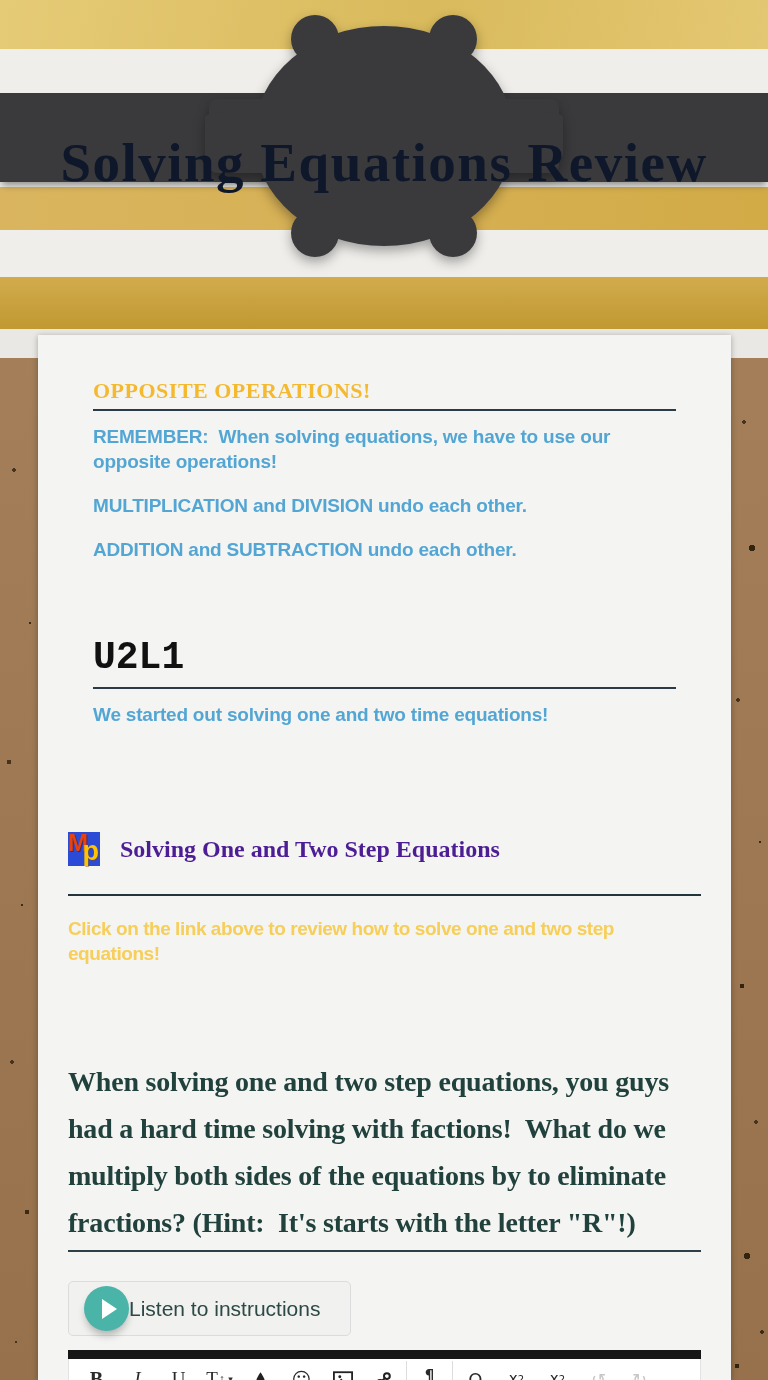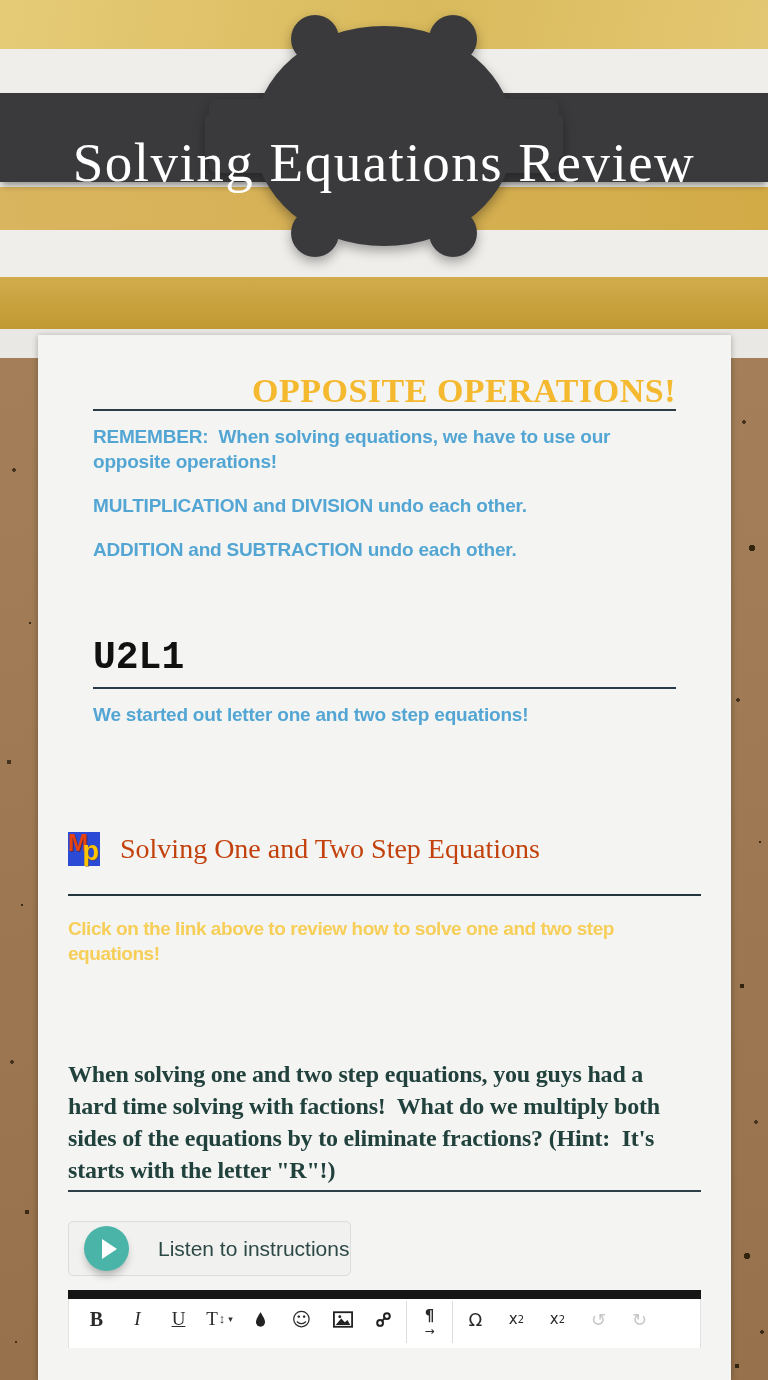--- a/index.html
+++ b/index.html
@@ -36,58 +36,58 @@
   .s-gold2{top:187px;height:43px;background:linear-gradient(90deg,#dab55f,#d2ab47);}
   .s-white2{top:230px;height:47px;background:#efeeeb;}
   .s-gold3{top:277px;height:52px;background:linear-gradient(180deg,#d2ab4c,#c09932);}
   .s-white3{top:329px;height:29px;background:#eae8e4;}
   .darkband{position:absolute;left:0;top:93px;width:768px;height:89px;background:#3a3a3c;
     box-shadow:0 5px 7px -2px rgba(0,0,0,.4);z-index:3;}
   .badge{position:absolute;left:205px;top:13px;width:358px;height:246px;z-index:4;
     filter:drop-shadow(0 5px 6px rgba(0,0,0,.33));}
   .page-title{position:absolute;left:0;top:133px;width:768px;text-align:center;z-index:5;
     font-family:"Liberation Serif",serif;font-size:55px;line-height:60px;letter-spacing:1.5px;
-    color:#ffffff;font-weight:400;white-space:nowrap;}
+    color:#0f172a;font-weight:700;white-space:nowrap;}
   
   .card{position:absolute;left:38px;top:335px;width:693px;height:1045px;background:#f4f4f2;
     box-shadow:0 1px 6px rgba(0,0,0,.3);z-index:6;overflow:hidden;padding-top:41px;box-sizing:border-box;}
   .pad-a{margin:0 55px;}
   .pad-b{margin:0 30px;}
   .rule{height:2px;background:#2a3b47;border:none;}
-  .h-opposite{font-family:"Liberation Serif",serif;font-weight:bold;font-size:34px;line-height:30px;
-    color:#f4b92f;letter-spacing:.5px;text-align:right;}
+  .h-opposite{font-family:"Liberation Serif",serif;font-weight:bold;font-size:22px;line-height:30px;
+    color:#f4b92f;letter-spacing:.5px;}
   .rule-a{margin-top:3px;}
   .p-blue{font-weight:bold;font-size:19px;line-height:25px;color:#53a6d4;letter-spacing:-.2px;white-space:pre-wrap;}
   .p1{margin-top:13px;} .p2{margin-top:1px;} .p3{margin-top:14px;}
   .h-u2l1{margin-top:75px;font-family:Liberation Mono, monospace;font-weight:bold;font-size:38px;
     line-height:42px;color:#111;}
   .rule-b{margin-top:8px;}
   .p4{margin-top:13px;}
   .link-row{margin-top:105px;display:flex;align-items:center;gap:20px;}
   .favicon{width:32px;height:34px;background:#2b4bd7;position:relative;flex:0 0 auto;}
   .favicon .fm{position:absolute;left:0px;top:-3px;color:#e8420e;
     font-weight:bold;font-size:24px;text-shadow:1px 1px 0 rgba(90,20,0,.55);}
   .favicon .fp{position:absolute;right:1px;top:4px;color:#ffc400;
     font-weight:bold;font-size:27px;text-shadow:1px 1px 0 rgba(120,70,0,.45);}
-  .link-title{font-family:"Liberation Serif",serif;font-weight:normal;font-size:28px;color:#c2410c;
+  .link-title{font-family:"Liberation Serif",serif;font-weight:bold;font-size:24px;color:#4c1d95;
     text-decoration:none;}
   .rule-c{margin-top:28px;background:#22343c;}
   .p-gold{margin-top:20px;font-weight:bold;font-size:19px;line-height:25px;color:#f6ce58;
     letter-spacing:-.45px;white-space:pre-wrap;margin-left:30px;margin-right:22px;}
   .question{margin:92px 40px 0 30px;font-family:"Liberation Serif",serif;font-weight:bold;
-    font-size:24px;line-height:32px;color:#21413d;letter-spacing:-.2px;white-space:pre-wrap;}
+    font-size:28px;line-height:47px;color:#21413d;letter-spacing:-.2px;white-space:pre-wrap;}
   .rule-d{margin-top:4px;background:#2e3f48;}
   .listen-btn{margin:29px 30px 0 30px;width:283px;height:55px;box-sizing:border-box;
     background:#f1f1f0;border:1px solid #dcdcdc;border-radius:5px;display:flex;align-items:center;
     padding-left:15px;cursor:pointer;}
   .play-circle{width:45px;height:45px;border-radius:50%;background:#4ab4a9;flex:0 0 auto;
     display:flex;align-items:center;justify-content:center;box-shadow:0 6px 8px -2px rgba(0,0,0,.28);}
   .play-tri{width:0;height:0;border-left:15px solid #fff;border-top:10px solid transparent;
     border-bottom:10px solid transparent;margin-left:5px;}
-  .listen-label{margin-left:29px;font-size:21px;color:#2c4945;}
+  .listen-label{font-size:21px;color:#2c4945;}
   
   .editor{margin:14px 30px 0 30px;}
   .editor-topbar{height:9px;background:#161616;}
   .editor-toolbar{height:49px;background:#fff;border-left:1px solid #e3e3e3;border-right:1px solid #e3e3e3;
     display:flex;align-items:flex-start;padding:0 7px;font-family:"DejaVu Sans",sans-serif;color:#2a2a2a;}
   .tb-btn{width:41px;height:30px;margin-top:5px;display:flex;align-items:center;justify-content:center;
     cursor:pointer;font-size:19px;}
   .tb-bold{font-family:"Liberation Serif",serif;font-weight:bold;font-size:20px;}
   .tb-italic{font-family:"Liberation Serif",serif;font-style:italic;}
   .tb-underline{font-family:"Liberation Serif",serif;text-decoration:underline;}
@@ -134,21 +134,21 @@
 
   <div class="pad-a">
     <div class="h-opposite">OPPOSITE OPERATIONS!</div>
     <div class="rule rule-a"></div>
     <p class="p-blue p1">REMEMBER:  When solving equations, we have to use our opposite operations!</p>
     <p class="p-blue p2">MULTIPLICATION and DIVISION undo each other.</p>
     <p class="p-blue p3">ADDITION and SUBTRACTION undo each other.</p>
 
     <div class="h-u2l1">U2L1</div>
     <div class="rule rule-b"></div>
-    <p class="p-blue p4">We started out letter one and two step equations!</p>
+    <p class="p-blue p4">We started out solving one and two time equations!</p>
   </div>
 
   <div class="pad-b">
     <div class="link-row">
       <div class="favicon">
         <span class="fm">M</span>
         <span class="fp">p</span>
       </div>
       <a class="link-title" href="#">Solving One and Two Step Equations</a>
     </div>

